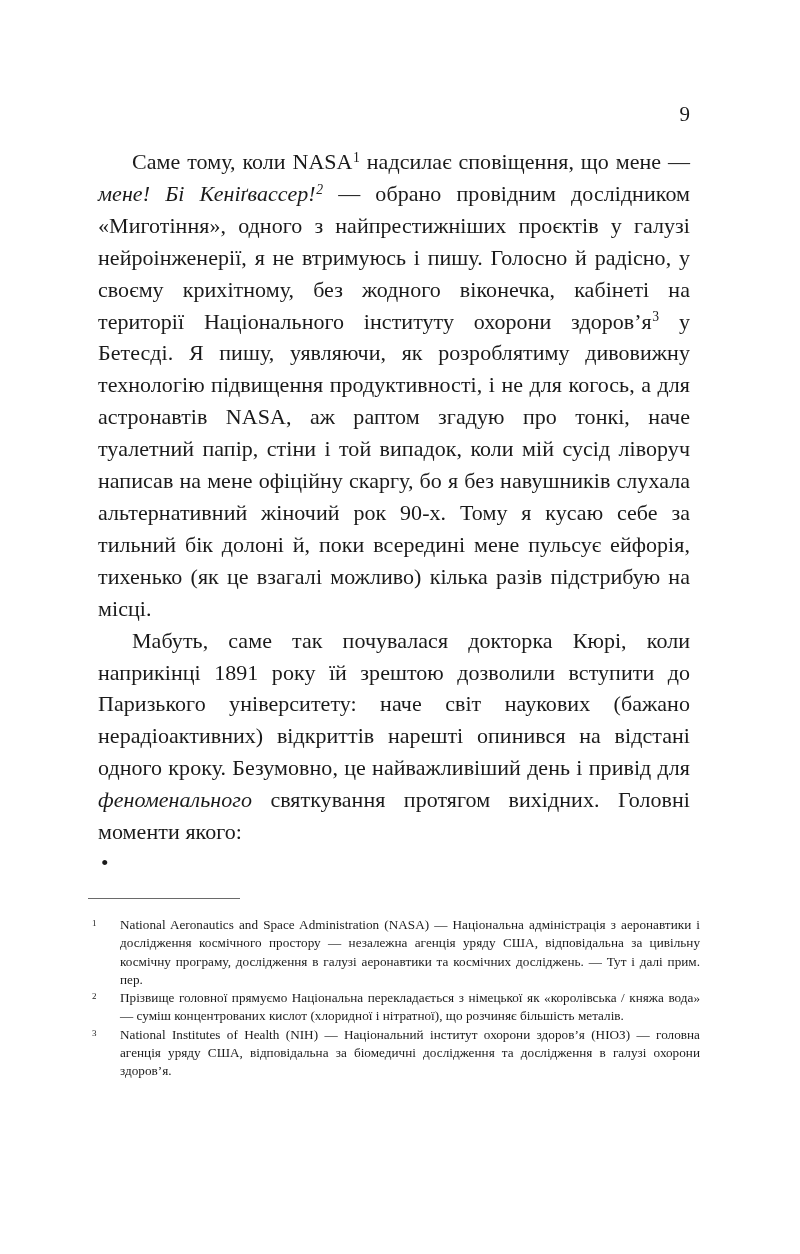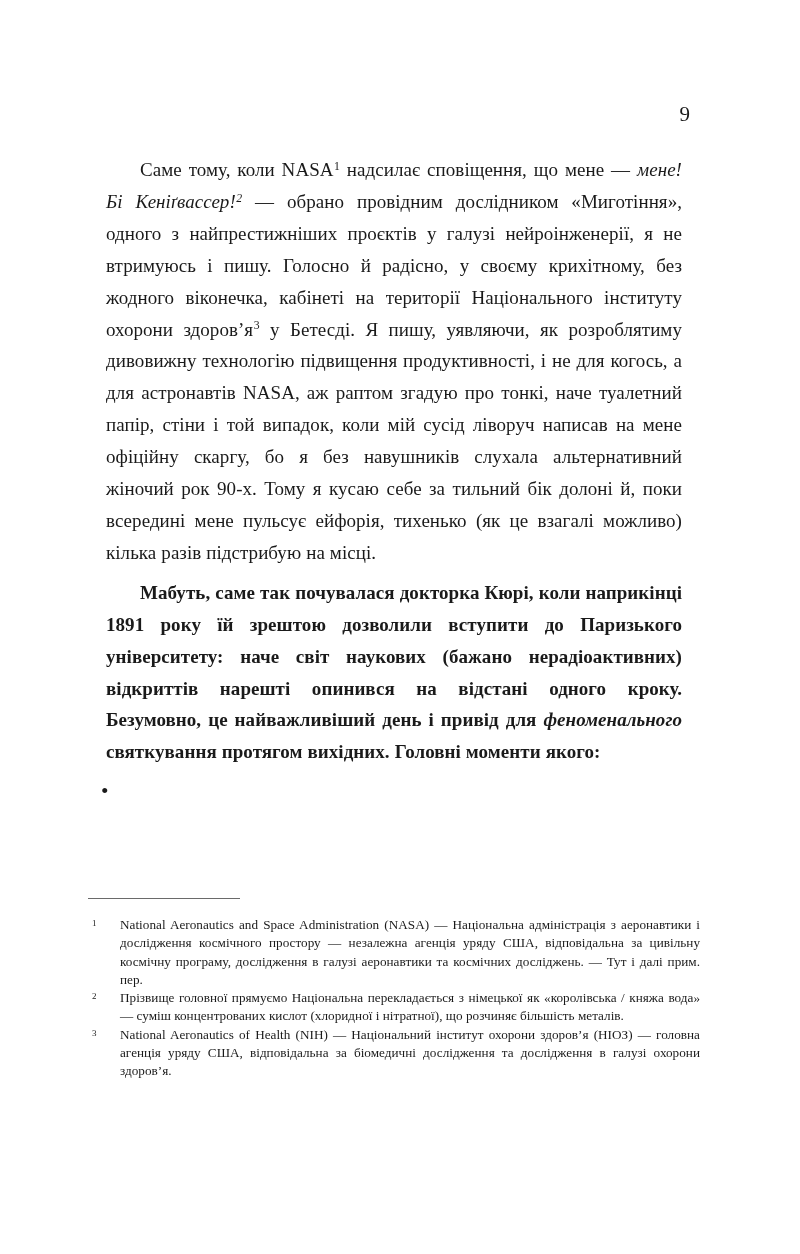--- a/index.html
+++ b/index.html
@@ -32,33 +32,32 @@
     font-family: "Liberation Serif", "DejaVu Serif", serif;
   }
   
   .textblock {
     position: absolute;
     left: 98px;
     top: 146px;
     width: 592px;
   }
   p.body {
-    margin: 8px;
-    font-size: 19px;
+    margin: 0;
+    font-size: 22px;
     line-height: 31.9px;
     text-align: justify;
     text-justify: inter-word;
     text-indent: 34px;
     hyphens: manual;
     letter-spacing: 0.05px;
     word-spacing: 0.2px;
   }
   p.body + p.body {
     margin-top: 0;
-    font-weight: bold;
   }
   .ital {
     font-style: italic;
   }
   sup.fn {
     font-size: 0.62em;
     vertical-align: 0.52em;
     line-height: 0;
     font-style: normal;
     margin-left: 0.5px;
@@ -144,17 +143,17 @@
   </div>
 
   <div class="footnotes">
 
     <div class="fn-rule"></div>
 
     <div class="fn-item"><span class="fn-num">1</span><span class="fn-ital">National Aeronautics and Space Administration</span><span> (NASA) — Національна адміністрація з аеронавтики і дослідження космічного простору — незалежна агенція уряду США, відповідальна за цивільну космічну програму, дослідження в галузі аеронавтики та космічних досліджень. — </span><span class="fn-ital">Тут і далі прим. пер.</span></div>
 
     <div class="fn-item"><span class="fn-num">2</span><span>Прізвище головної прямуємо </span><span class="fn-ital">Національна</span><span> перекладається з німецької як «королівська / княжа вода» — суміш концентрованих кислот (хлоридної і нітратної), що розчиняє більшість металів.</span></div>
 
-    <div class="fn-item"><span class="fn-num">3</span><span class="fn-ital">National Aeronautics of Health</span><span> (NIH) — Національний інститут охорони здоров’я (НІОЗ) — головна агенція уряду США, відповідальна за біомедичні дослідження та дослідження в галузі охорони здоров’я.</span></div>
+    <div class="fn-item"><span class="fn-num">3</span><span class="fn-ital">National Institutes of Health</span><span> (NIH) — Національний інститут охорони здоров’я (НІОЗ) — головна агенція уряду США, відповідальна за біомедичні дослідження та дослідження в галузі охорони здоров’я.</span></div>
 
   </div>
 
 </div>
 
 </body></html>

